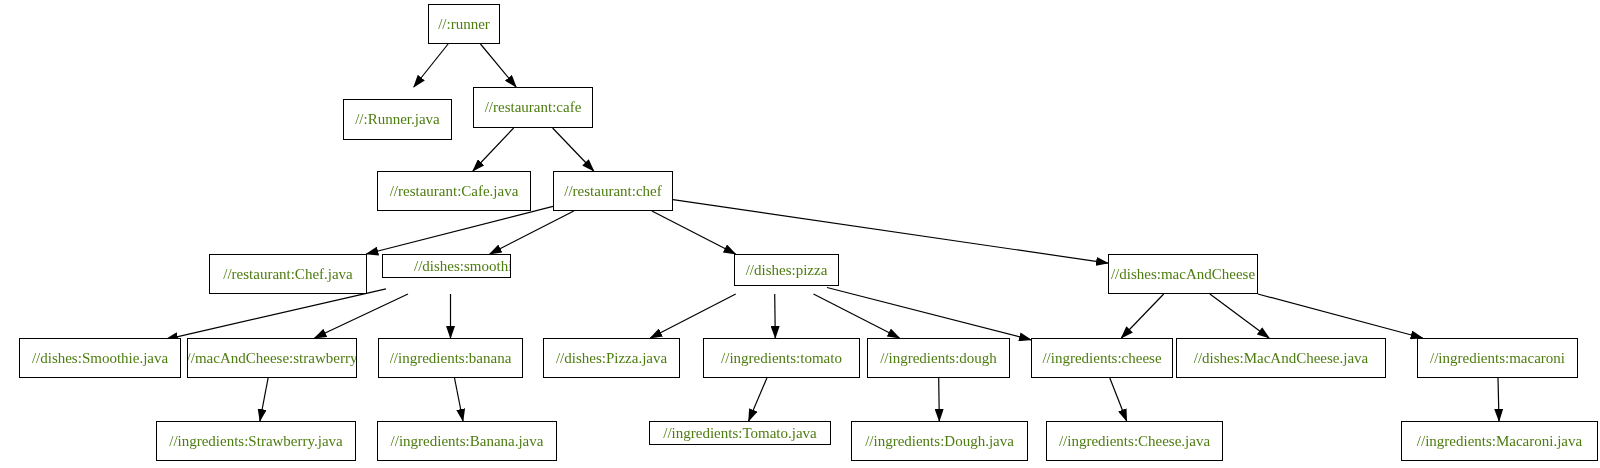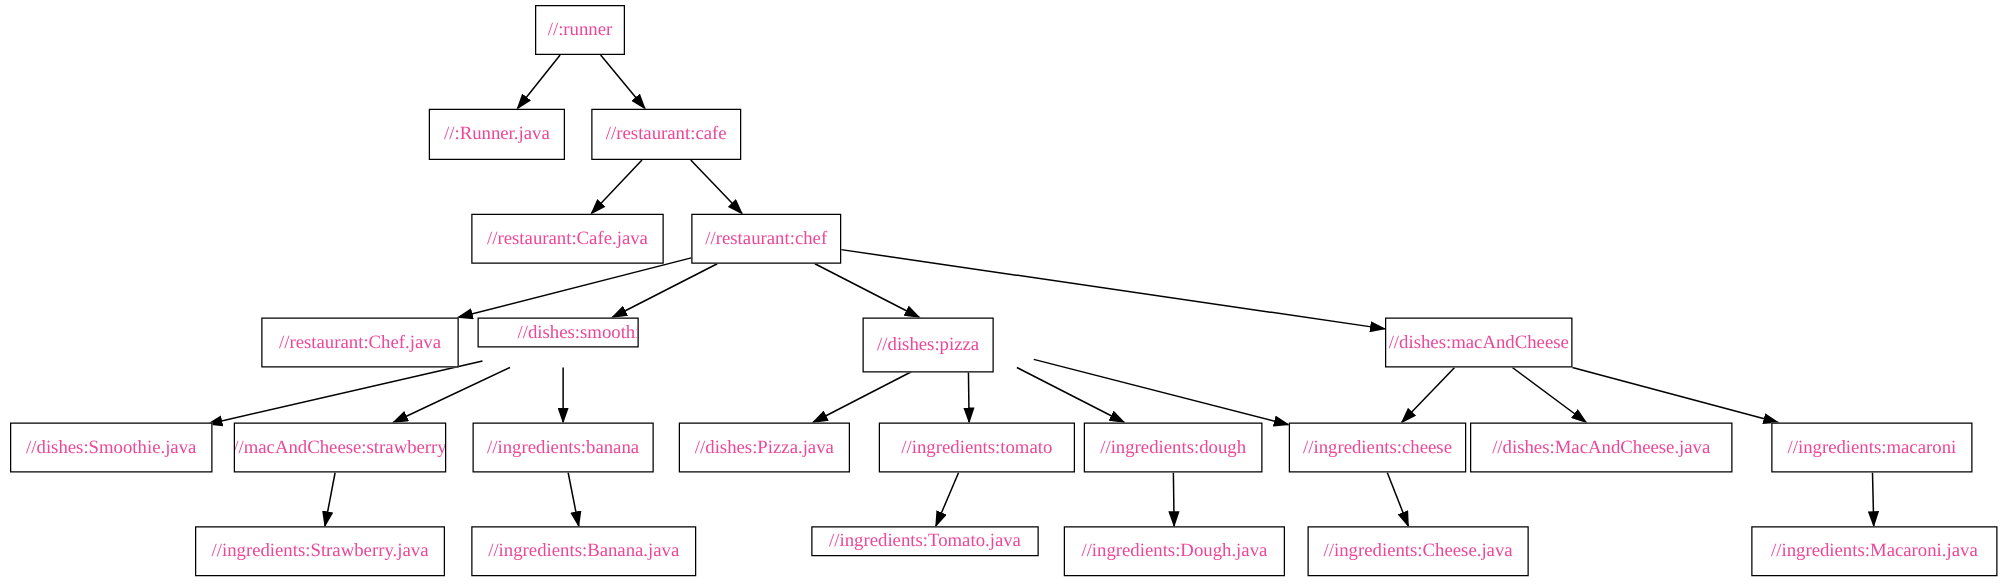--- a/index.html
+++ b/index.html
@@ -21,21 +21,21 @@
     top: 0;
     width: 1600px;
     height: 468px;
     pointer-events: none;
   }
   .node {
     position: absolute;
     box-sizing: border-box;
     background: #ffffff;
     border: 1px solid #000000;
-    color: #ec4899;
+    color: #4d7c0f;
     display: flex;
     align-items: center;
     justify-content: center;
     font-size: 15px;
     line-height: 1;
     white-space: nowrap;
     overflow: hidden;
   }
 </style>
 </head>
@@ -70,29 +70,29 @@
         <line x1="1209.9" y1="294.0" x2="1269.1" y2="338.0" stroke="#000000" stroke-width="1.2" marker-end="url(#arrowhead)"></line>
         <line x1="1257.9" y1="294.0" x2="1422.6" y2="338.0" stroke="#000000" stroke-width="1.2" marker-end="url(#arrowhead)"></line>
         <line x1="766.9" y1="378.0" x2="748.6" y2="421.0" stroke="#000000" stroke-width="1.2" marker-end="url(#arrowhead)"></line>
         <line x1="938.7" y1="378.0" x2="939.3" y2="421.0" stroke="#000000" stroke-width="1.2" marker-end="url(#arrowhead)"></line>
         <line x1="1109.8" y1="378.0" x2="1126.7" y2="421.0" stroke="#000000" stroke-width="1.2" marker-end="url(#arrowhead)"></line>
         <line x1="1498.0" y1="378.0" x2="1499.0" y2="421.0" stroke="#000000" stroke-width="1.2" marker-end="url(#arrowhead)"></line>
       </g>
   </svg>
   <div id="nodes">
       <div class="node" style="left: 428px; top: 4px; width: 72px; height: 40px; background: rgb(255, 255, 255); border-color: rgb(0, 0, 0);">//:runner</div>
-      <div class="node" style="left: 343px; top: 87px; width: 109px; height: 41px; background: rgb(255, 255, 255); border-color: rgb(0, 0, 0);">//:Runner.java</div>
+      <div class="node" style="left: 343px; top: 99px; width: 109px; height: 41px; background: rgb(255, 255, 255); border-color: rgb(0, 0, 0);">//:Runner.java</div>
       <div class="node" style="left: 473px; top: 87px; width: 120px; height: 41px; background: rgb(255, 255, 255); border-color: rgb(0, 0, 0);">//restaurant:cafe</div>
       <div class="node" style="left: 377px; top: 171px; width: 154px; height: 40px; background: rgb(255, 255, 255); border-color: rgb(0, 0, 0);">//restaurant:Cafe.java</div>
       <div class="node" style="left: 553px; top: 171px; width: 120px; height: 40px; background: rgb(255, 255, 255); border-color: rgb(0, 0, 0);">//restaurant:chef</div>
       <div class="node" style="left: 209px; top: 254px; width: 158px; height: 40px; background: rgb(255, 255, 255); border-color: rgb(0, 0, 0);">//restaurant:Chef.java</div>
       <div class="node" style="left: 382px; top: 254px; width: 129px; height: 24px; background: rgb(255, 255, 255); border-color: rgb(0, 0, 0); padding-left: 40px;">//dishes:smoothie</div>
-      <div class="node" style="left: 690px; top: 254px; width: 105px; height: 44px; background: rgb(255, 255, 255); border-color: rgb(0, 0, 0);">//dishes:pizza</div>
+      <div class="node" style="left: 734px; top: 254px; width: 105px; height: 32px; background: rgb(255, 255, 255); border-color: rgb(0, 0, 0);">//dishes:pizza</div>
       <div class="node" style="left: 1108px; top: 254px; width: 150px; height: 40px; background: rgb(255, 255, 255); border-color: rgb(0, 0, 0);">//dishes:macAndCheese</div>
-      <div class="node" style="left: 8px; top: 338px; width: 162px; height: 40px; background: rgb(255, 255, 255); border-color: rgb(0, 0, 0);">//dishes:Smoothie.java</div>
+      <div class="node" style="left: 19px; top: 338px; width: 162px; height: 40px; background: rgb(255, 255, 255); border-color: rgb(0, 0, 0);">//dishes:Smoothie.java</div>
       <div class="node" style="left: 187px; top: 338px; width: 170px; height: 40px; background: rgb(255, 255, 255); border-color: rgb(0, 0, 0);">//macAndCheese:strawberry</div>
       <div class="node" style="left: 378px; top: 338px; width: 145px; height: 40px; background: rgb(255, 255, 255); border-color: rgb(0, 0, 0);">//ingredients:banana</div>
       <div class="node" style="left: 543px; top: 338px; width: 137px; height: 40px; background: rgb(255, 255, 255); border-color: rgb(0, 0, 0);">//dishes:Pizza.java</div>
       <div class="node" style="left: 703px; top: 338px; width: 157px; height: 40px; background: rgb(255, 255, 255); border-color: rgb(0, 0, 0);">//ingredients:tomato</div>
       <div class="node" style="left: 867px; top: 338px; width: 143px; height: 40px; background: rgb(255, 255, 255); border-color: rgb(0, 0, 0);">//ingredients:dough</div>
       <div class="node" style="left: 1031px; top: 338px; width: 142px; height: 40px; background: rgb(255, 255, 255); border-color: rgb(0, 0, 0);">//ingredients:cheese</div>
       <div class="node" style="left: 1176px; top: 338px; width: 210px; height: 40px; background: rgb(255, 255, 255); border-color: rgb(0, 0, 0);">//dishes:MacAndCheese.java</div>
       <div class="node" style="left: 1417px; top: 338px; width: 161px; height: 40px; background: rgb(255, 255, 255); border-color: rgb(0, 0, 0);">//ingredients:macaroni</div>
       <div class="node" style="left: 156px; top: 421px; width: 200px; height: 40px; background: rgb(255, 255, 255); border-color: rgb(0, 0, 0);">//ingredients:Strawberry.java</div>
       <div class="node" style="left: 377px; top: 421px; width: 180px; height: 40px; background: rgb(255, 255, 255); border-color: rgb(0, 0, 0);">//ingredients:Banana.java</div>

